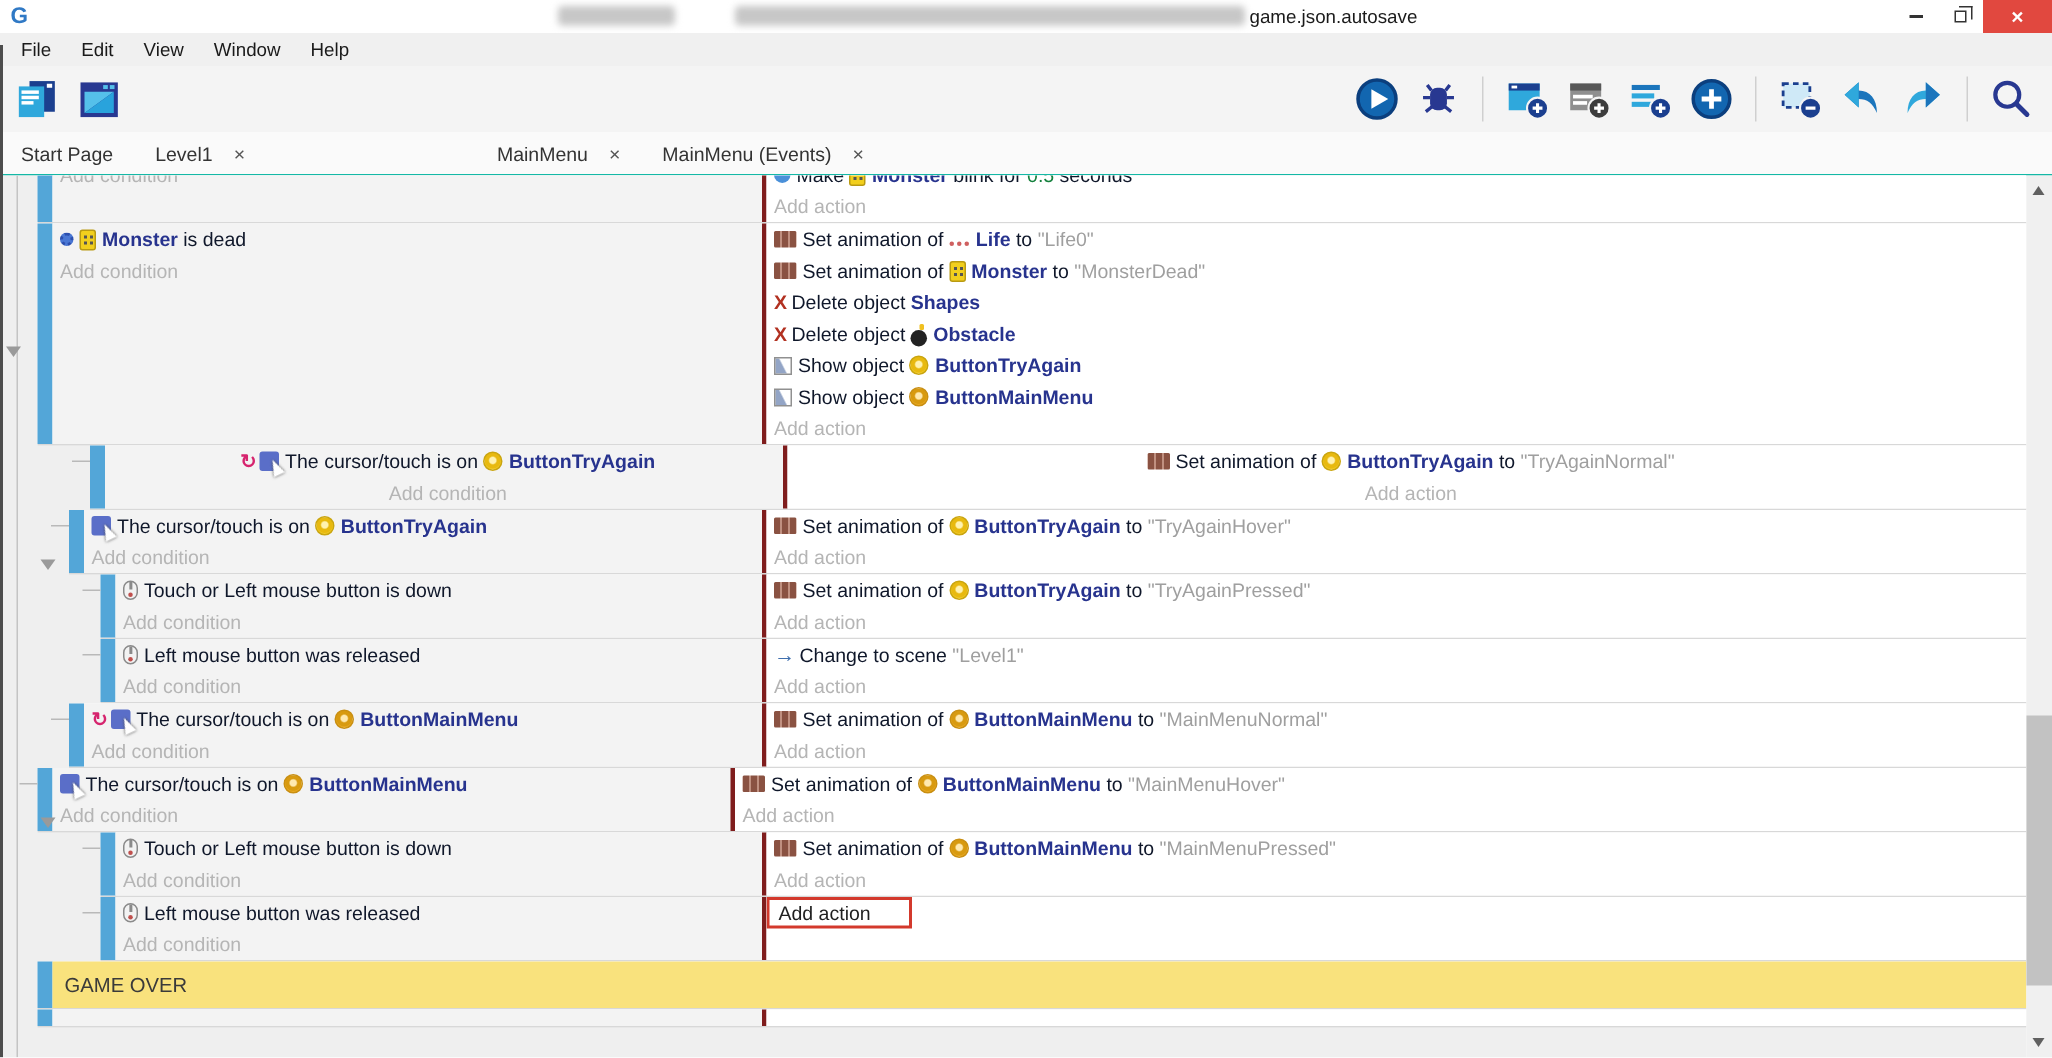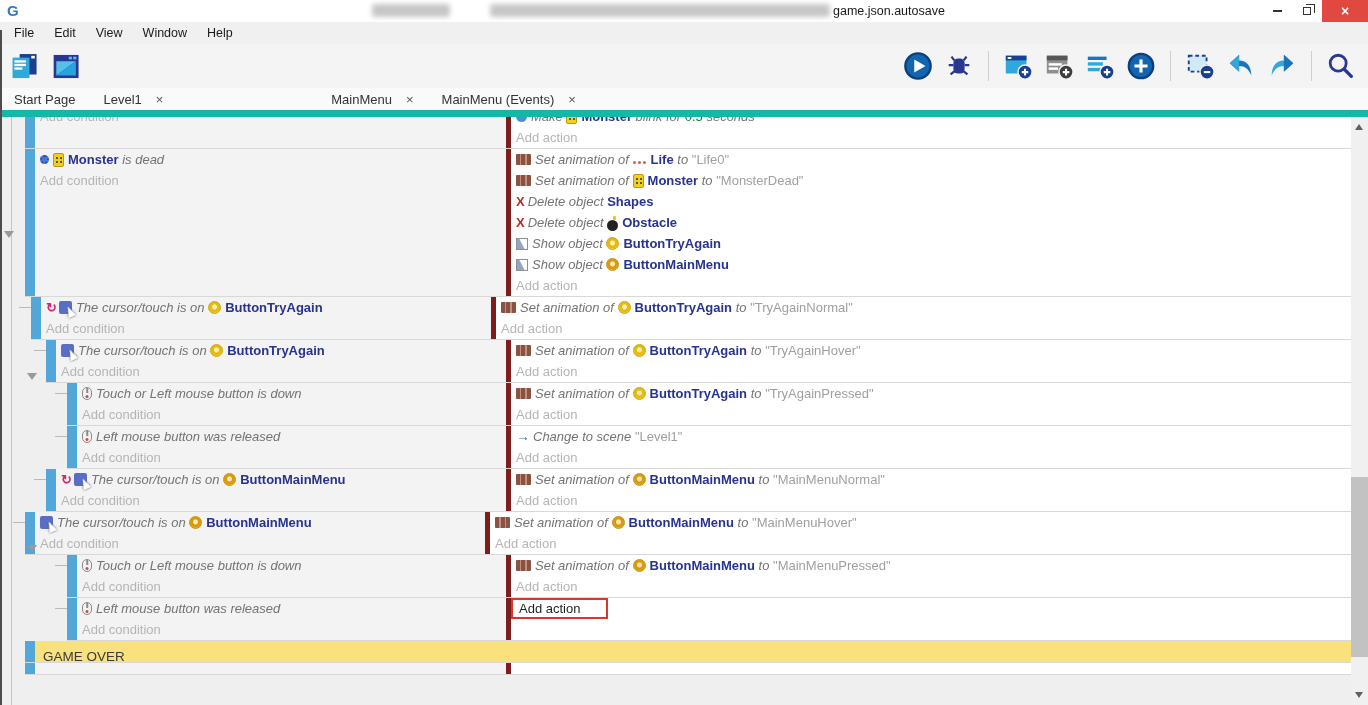--- a/index.html
+++ b/index.html
@@ -24,47 +24,47 @@
   .menu-item { padding:0 10px; font-size:12.5px; color:#1a1a1a; line-height:22px; }
 
   
   #toolbar { position:absolute; left:0; top:44px; right:0; height:44px; background:#f4f4f4; display:flex; align-items:center; }
   #tb-left { display:flex; align-items:center; gap:8px; padding-left:8px; }
   #tb-right { margin-left:auto; display:flex; align-items:center; gap:7px; padding-right:10px; }
   .tbtn { display:flex; align-items:center; justify-content:center; width:34px; height:34px; }
   .tb-sep { width:1px; height:30px; background:#cfcfcf; margin:0 5px; }
 
   
-  #tabbar { position:absolute; left:0; top:88px; right:0; height:29px; background:#fafafa; display:flex; align-items:stretch; border-bottom:7px solid #14b8a6; }
+  #tabbar { position:absolute; left:0; top:88px; right:0; height:29px; background:#fafafa; display:flex; align-items:stretch; border-bottom:1px solid #14b8a6; }
   .tab { display:flex; align-items:center; padding:0 14px; font-size:13px; color:#333; }
   .tab .x { margin-left:14px; font-size:13px; color:#555; }
   .tab.active { background:#3fa9dc; color:#fff;margin-top:40px; }
   .tab.active .x { color:#fff; }
 
   
   #left-edge { position:absolute; left:0; top:30px; bottom:0; width:2px; background:#4d4d4d; z-index:60; }
 
   
   #events { position:absolute; top:117px; left:0; right:17px; bottom:0; background:#efefef; overflow:hidden; }
   #events::before { content:""; position:absolute; left:11px; top:0; bottom:0; width:1px; background:#c4c4c4; }
   #events-stack { position:absolute; left:25px; top:0; right:0; }
   .event { display:flex; align-items:stretch; border-bottom:1px solid #d8d8d8; position:relative; background:#fff; }
   .event.cut { margin-top:-11px; }
   .event.ind::before { content:""; position:absolute; left:-12px; top:10px; width:12px; height:1px; background:#b9b9b9; }
   .bar { width:10px; background:#53a6d8; flex:none; }
-  .cond { flex:none; background:#f3f3f3; border-right:5px solid #7f1d1d; overflow:hidden; }
+  .cond { flex:none; background:#f3f3f3; border-right:3px solid #7f1d1d; overflow:hidden; }
   .act { flex:1; background:#fff; overflow:hidden; }
   .line { height:21px; line-height:21px; white-space:nowrap; padding-left:5px; font-size:13px; color:#262626; }
   .line.ph { color:#b5b5b5; }
-  .seg-p { color:#737373;font-style:italic; }
+  .seg-p { color:#0f172a; }
   .seg-o { color:#27338e; font-weight:700; }
   .seg-s { color:#9f9f9f; }
   .seg-n { color:#15803d; }
   .redbox { display:inline-block; border:2px solid #d3392c; height:21px; line-height:17px; padding:0 26px 0 6px; color:#1f1f1f; }
-  .comment { flex:1; background:#f9e27d; height:21px; line-height:31px; padding-left:8px; font-size:13.5px; color:#3a3a3a; }
+  .comment { flex:1; background:#f9e27d; height:31px; line-height:31px; padding-left:8px; font-size:13.5px; color:#3a3a3a; }
   .event.stub { height:12px; }
   .fold { position:absolute; width:0; height:0; border-left:5px solid transparent; border-right:5px solid transparent; border-top:7px solid #9a9a9a; z-index:5; }
 
   
   .evic { display:inline-block; vertical-align:middle; margin:-2px 4px 0 0; }
   .ic-gear { width:9px; height:9px; border-radius:50%; background:#4a77d4; border:2px dotted #2c4fae; }
   .ic-monster { width:11px; height:14px; background:#f2cf1d; border:1px solid #b99a12; border-radius:2px; position:relative; }
   .ic-monster::after { content:""; position:absolute; left:2px; top:3px; width:2px; height:2px; background:#555; box-shadow:4px 0 #555, 0 4px #555, 4px 4px #555; }
   .ic-invert { color:#d6246e; font-weight:700; font-size:13px; margin-right:2px; }
   .ic-cursor { width:13px; height:13px; background:#5a6ec8; border-radius:2px; position:relative; }
@@ -268,21 +268,21 @@
           <div class="act">
             <div class="line"><span class="evic ic-film"></span><span class="seg-p">Set animation of </span><span class="evic ic-dots"></span><span class="seg-o">Life</span><span class="seg-p"> to </span><span class="seg-s">"Life0"</span></div>
             <div class="line"><span class="evic ic-film"></span><span class="seg-p">Set animation of </span><span class="evic ic-monster"></span><span class="seg-o">Monster</span><span class="seg-p"> to </span><span class="seg-s">"MonsterDead"</span></div>
             <div class="line"><span class="evic ic-delx">X</span><span class="seg-p">Delete object </span><span class="seg-o">Shapes</span></div>
             <div class="line"><span class="evic ic-delx">X</span><span class="seg-p">Delete object </span><span class="evic ic-bomb"></span><span class="seg-o">Obstacle</span></div>
             <div class="line"><span class="evic ic-half"></span><span class="seg-p">Show object </span><span class="evic ic-btny"></span><span class="seg-o">ButtonTryAgain</span></div>
             <div class="line"><span class="evic ic-half"></span><span class="seg-p">Show object </span><span class="evic ic-btno"></span><span class="seg-o">ButtonMainMenu</span></div>
             <div class="line ph">Add action</div>
           </div>
         </div>
-        <div class="event ind" style="margin-left: 6px;">
+        <div class="event ind" style="margin-left: 35px; text-align: center;">
           <div class="bar"></div>
           <div class="cond" style="width: 455px;">
             <div class="line"><span class="evic ic-invert">↻</span><span class="evic ic-cursor"></span><span class="seg-p">The cursor/touch is on </span><span class="evic ic-btny"></span><span class="seg-o">ButtonTryAgain</span></div>
             <div class="line ph">Add condition</div>
           </div>
           <div class="act">
             <div class="line"><span class="evic ic-film"></span><span class="seg-p">Set animation of </span><span class="evic ic-btny"></span><span class="seg-o">ButtonTryAgain</span><span class="seg-p"> to </span><span class="seg-s">"TryAgainNormal"</span></div>
             <div class="line ph">Add action</div>
           </div>
         </div>

